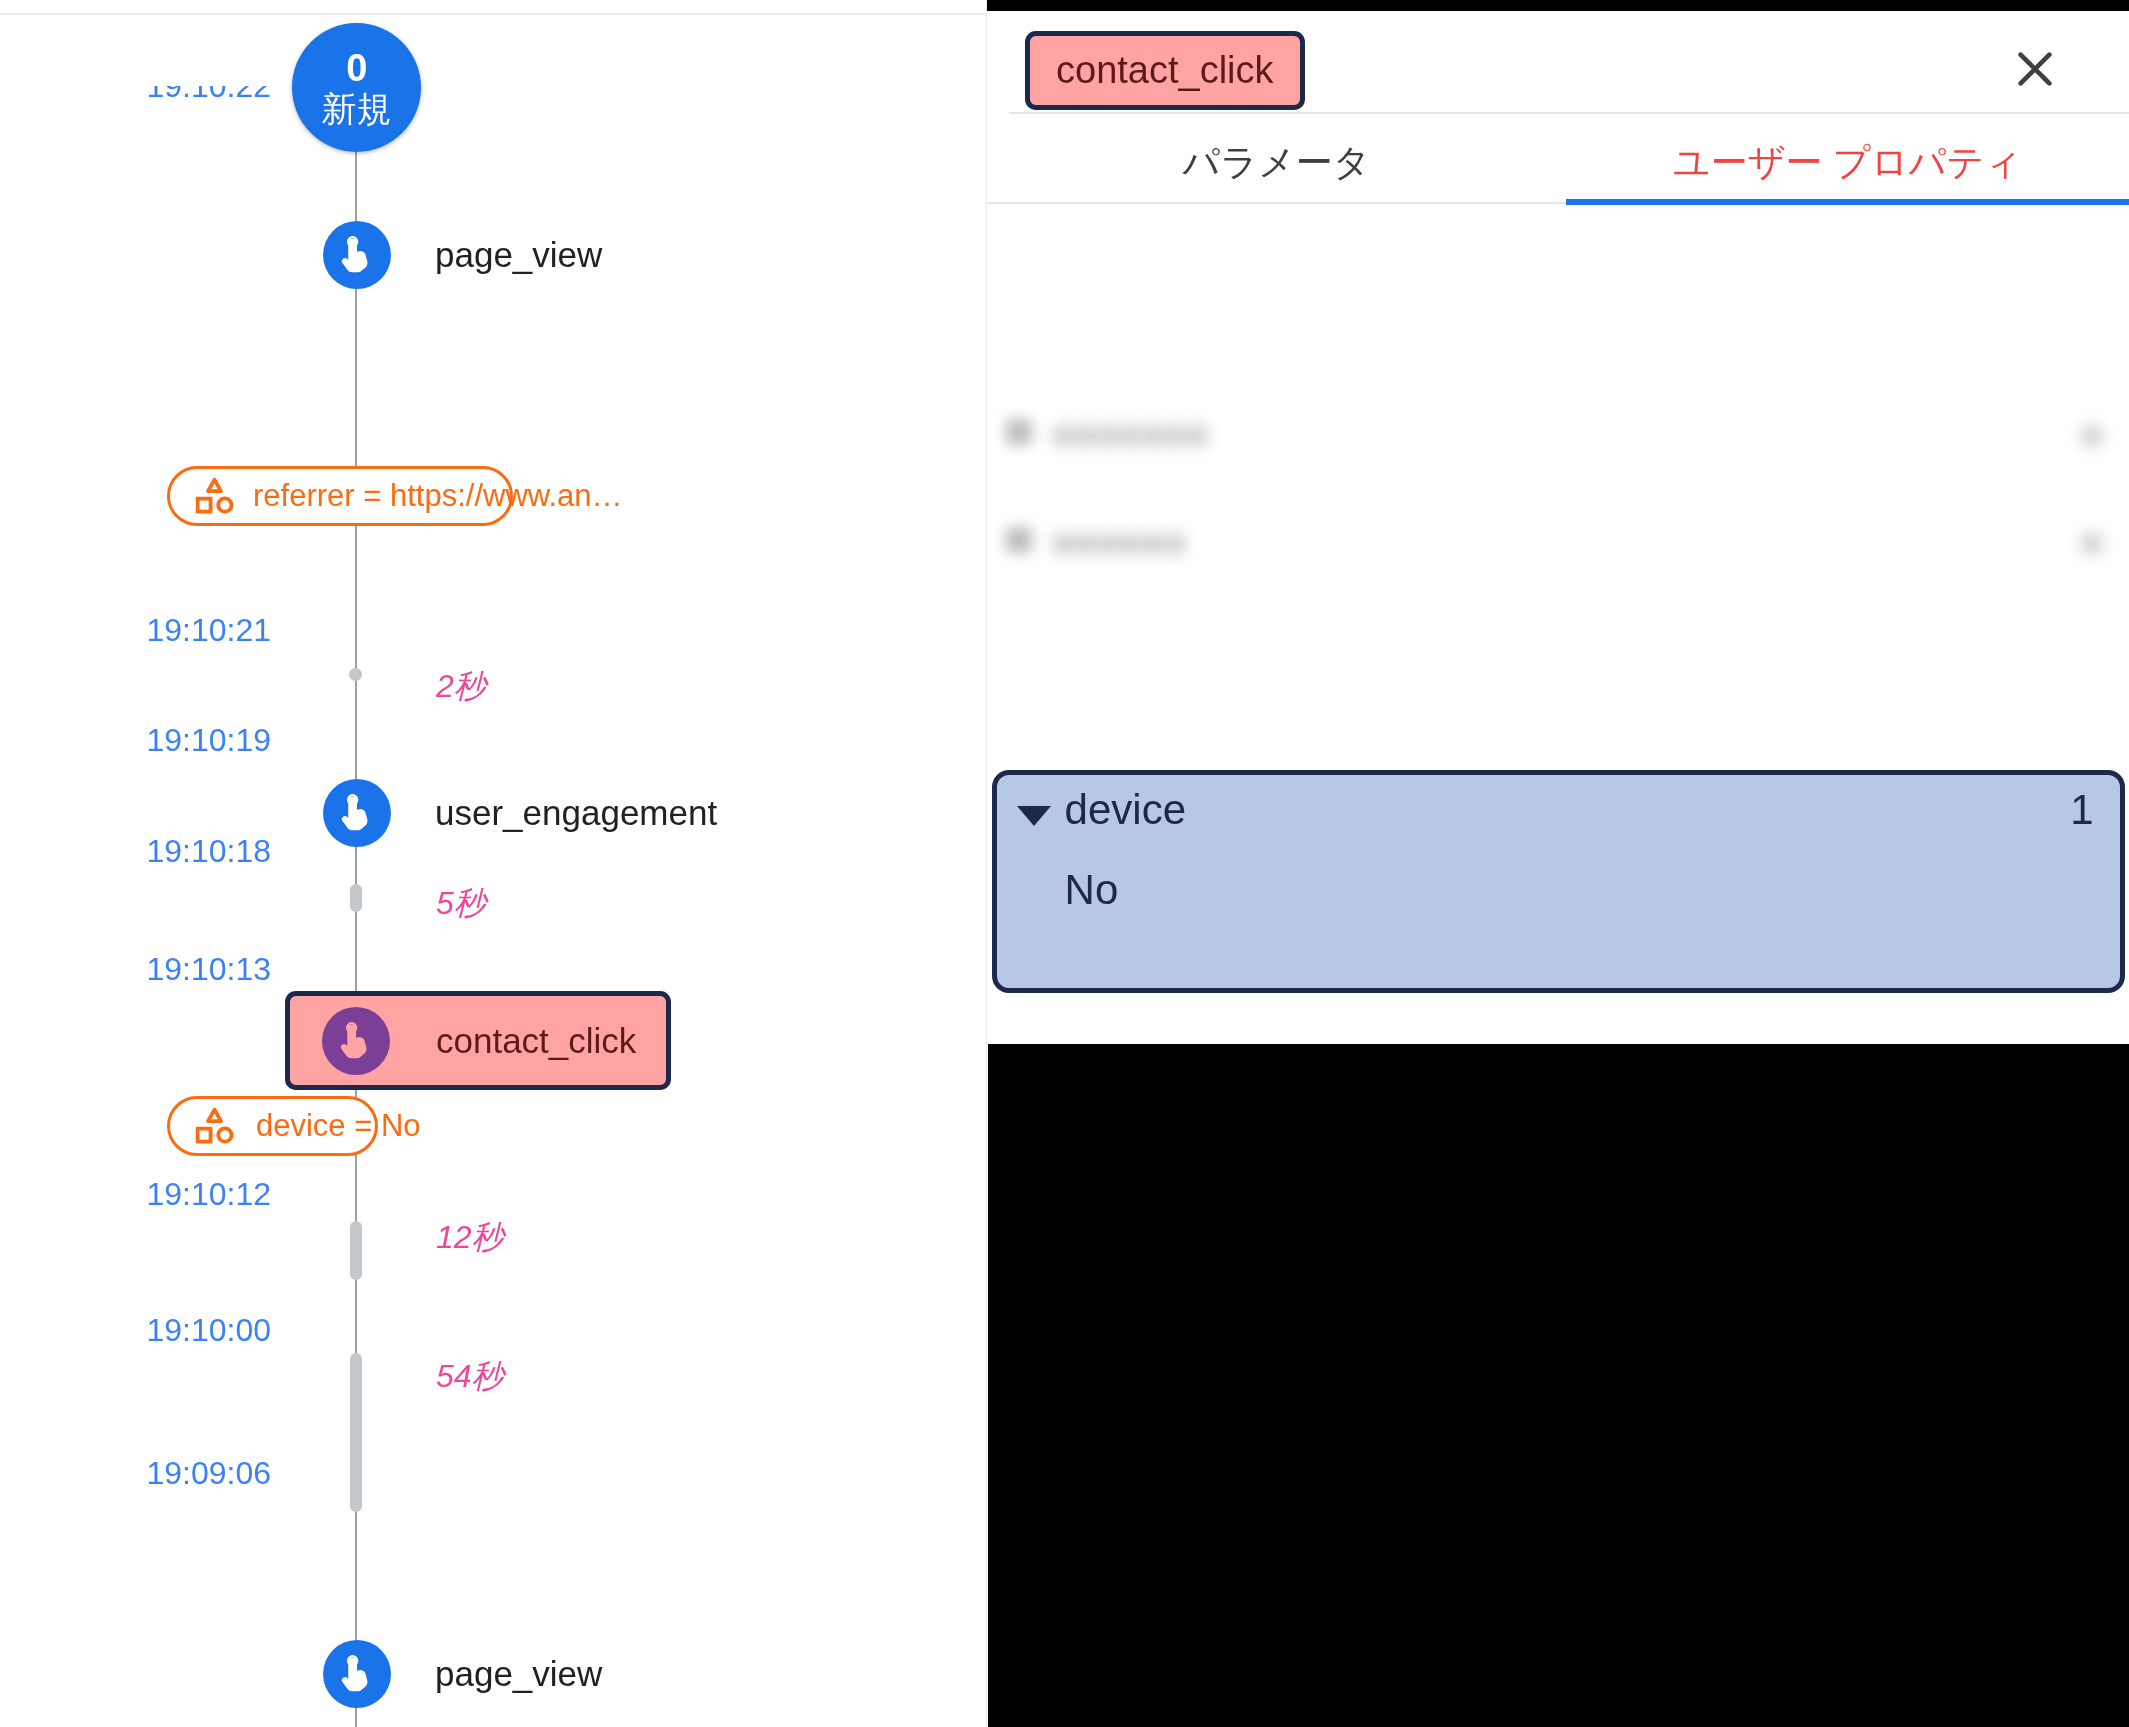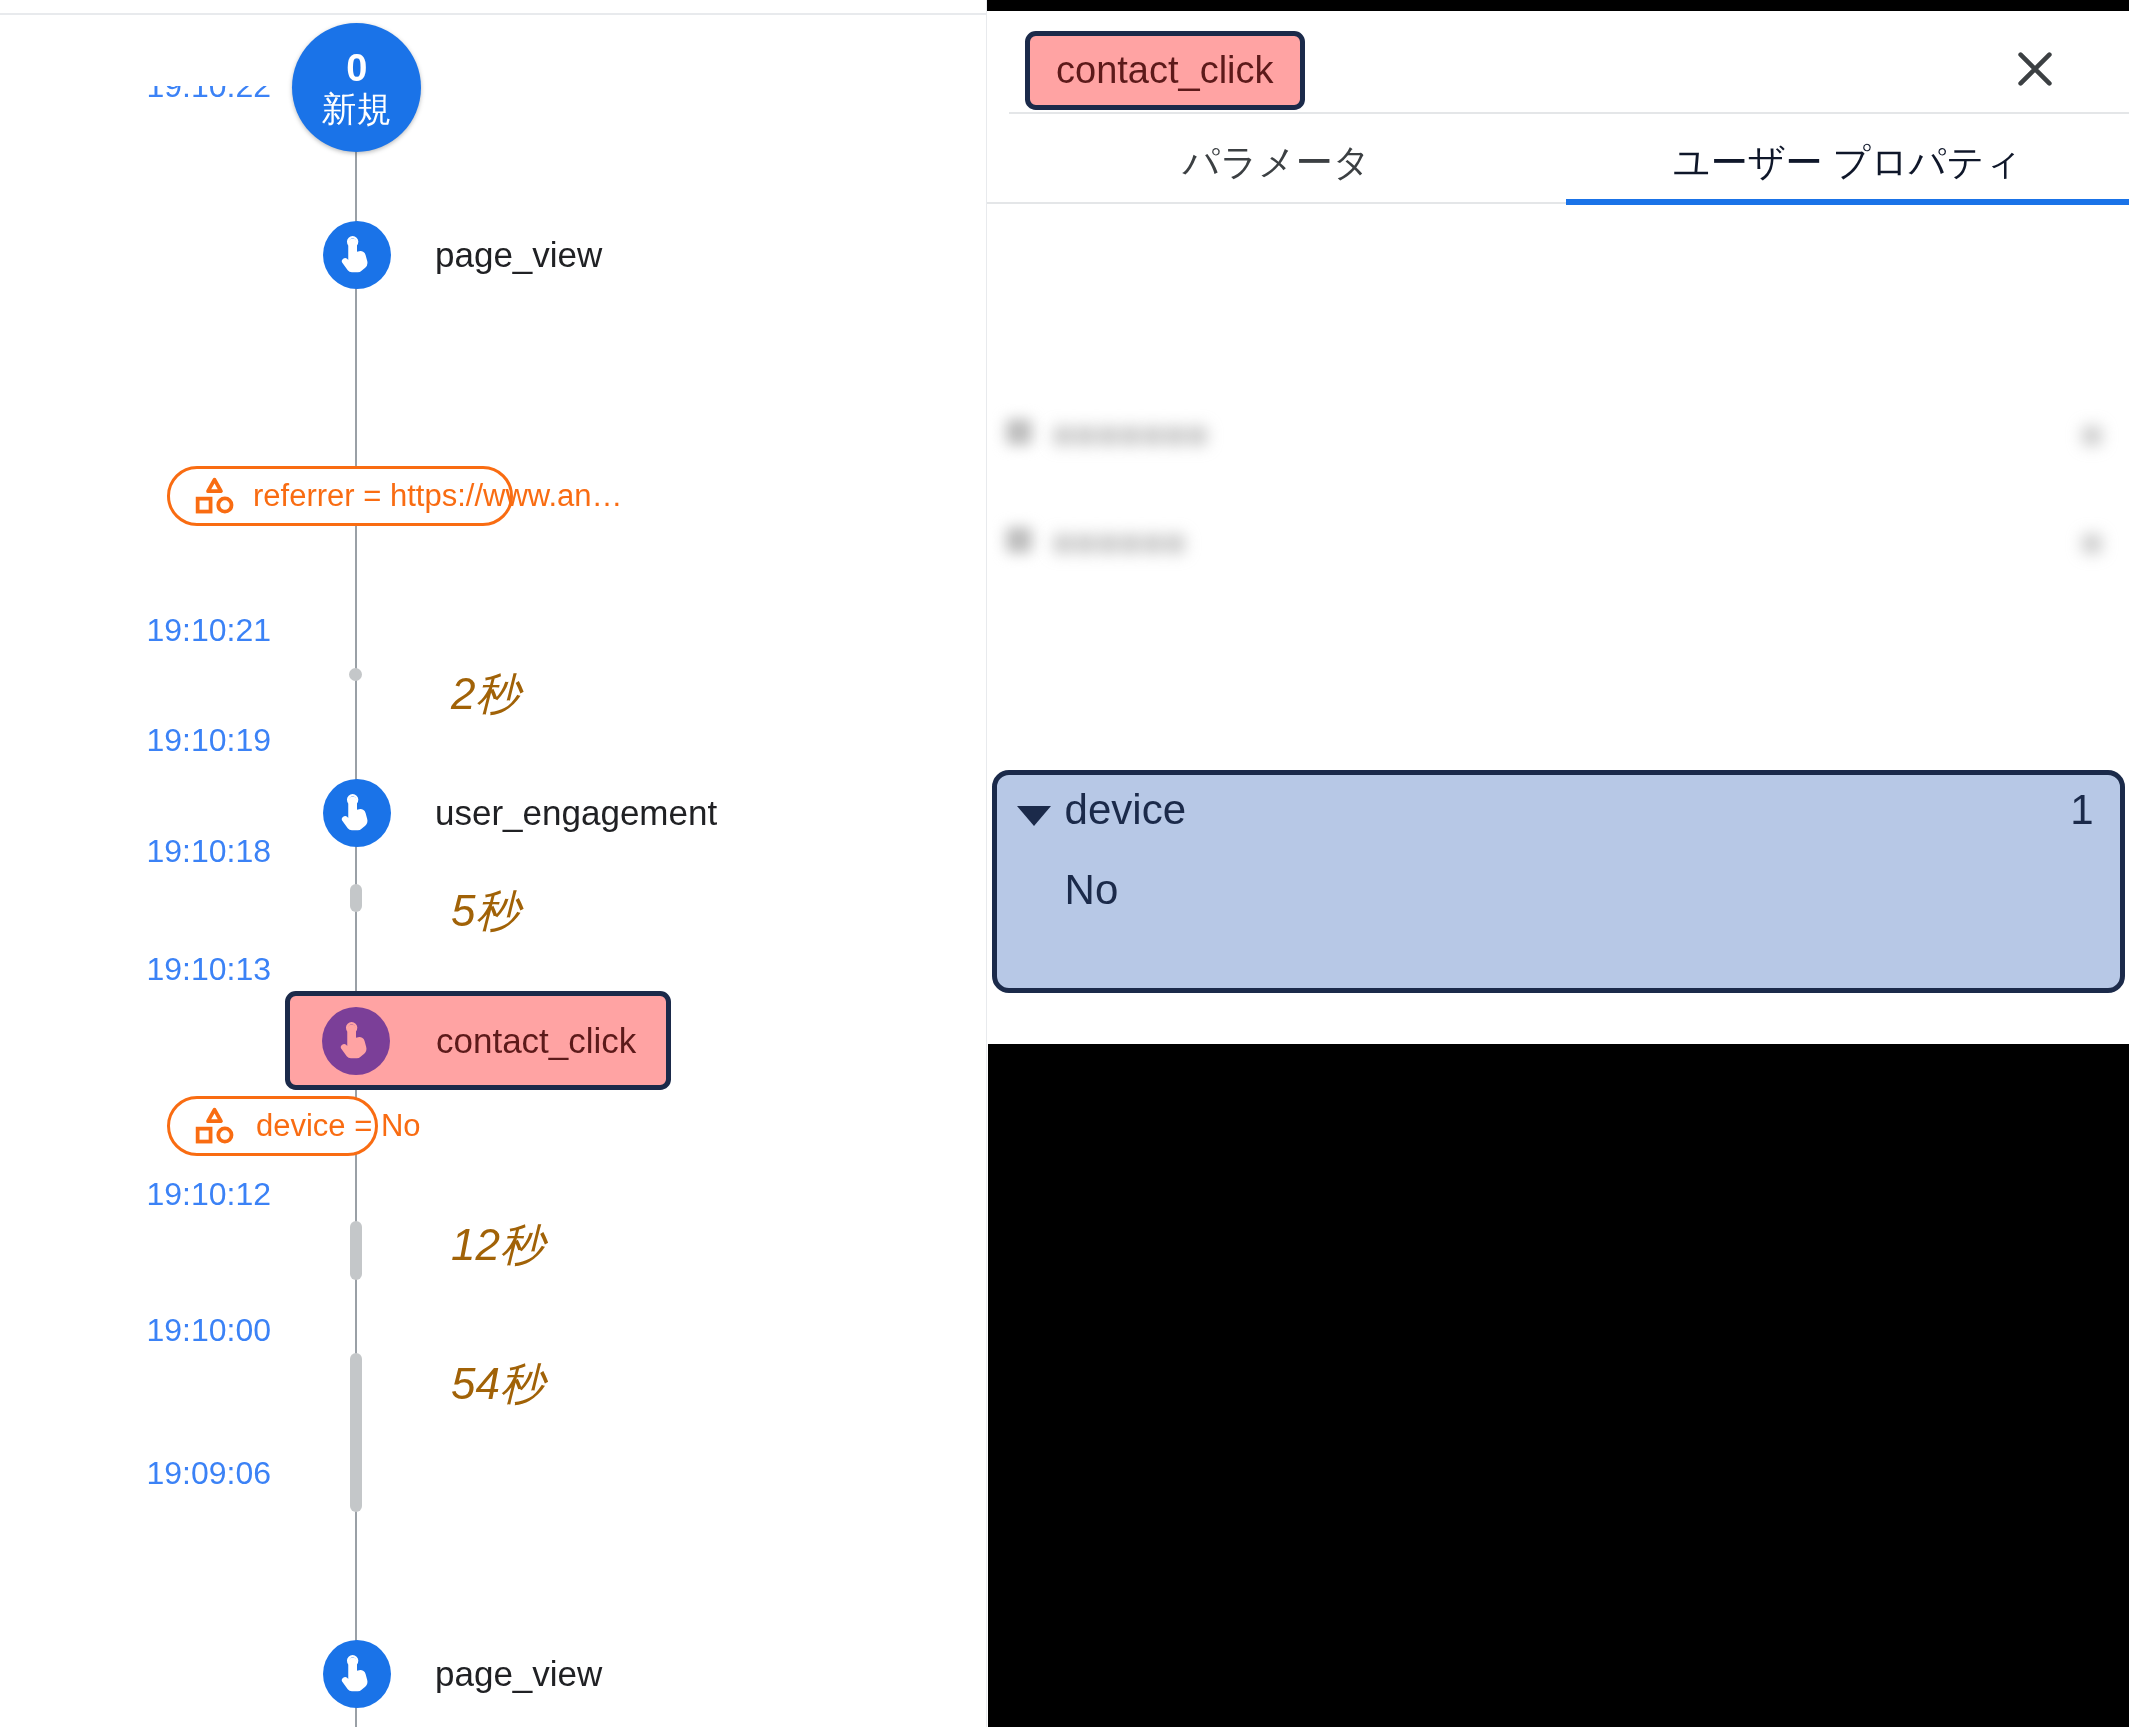--- a/index.html
+++ b/index.html
@@ -184,25 +184,24 @@
     position: absolute;
     left: 349px;
     width: 13px; height: 13px;
     border-radius: 50%;
     background: #c4c7c9;
     z-index: 2;
   }
   .gap-text {
     position: absolute;
     left: 436px;
-    color: #a16207;
-    font-size: 44px;
+    color: #ec4899;
+    font-size: 32px;
     font-style: italic;
     white-space: nowrap;
-    margin-left: 15px;
   }
 
   
   #right-panel {
     position: absolute;
     left: 987px; top: 0;
     width: 1142px; height: 1727px;
     background: #ffffff;
     overflow: hidden;
   }
@@ -257,21 +256,21 @@
     position: relative;
     height: 80px;
     display: flex;
     align-items: center;
     justify-content: center;
     font-size: 37px;
     color: #3c4043;
     cursor: pointer;
   }
   .tab.inactive { width: 579px; }
-  .tab.active   { width: 563px; color: #0f172a; }
+  .tab.active   { width: 563px; color: #ef4444; }
   #tabs-baseline {
     position: absolute;
     left: 0; top: 202px;
     width: 1142px; height: 2.3px;
     background: #e4e6e8;
   }
   #tab-indicator {
     position: absolute;
     left: 579px; top: 199px;
     width: 563px; height: 6.2px;

